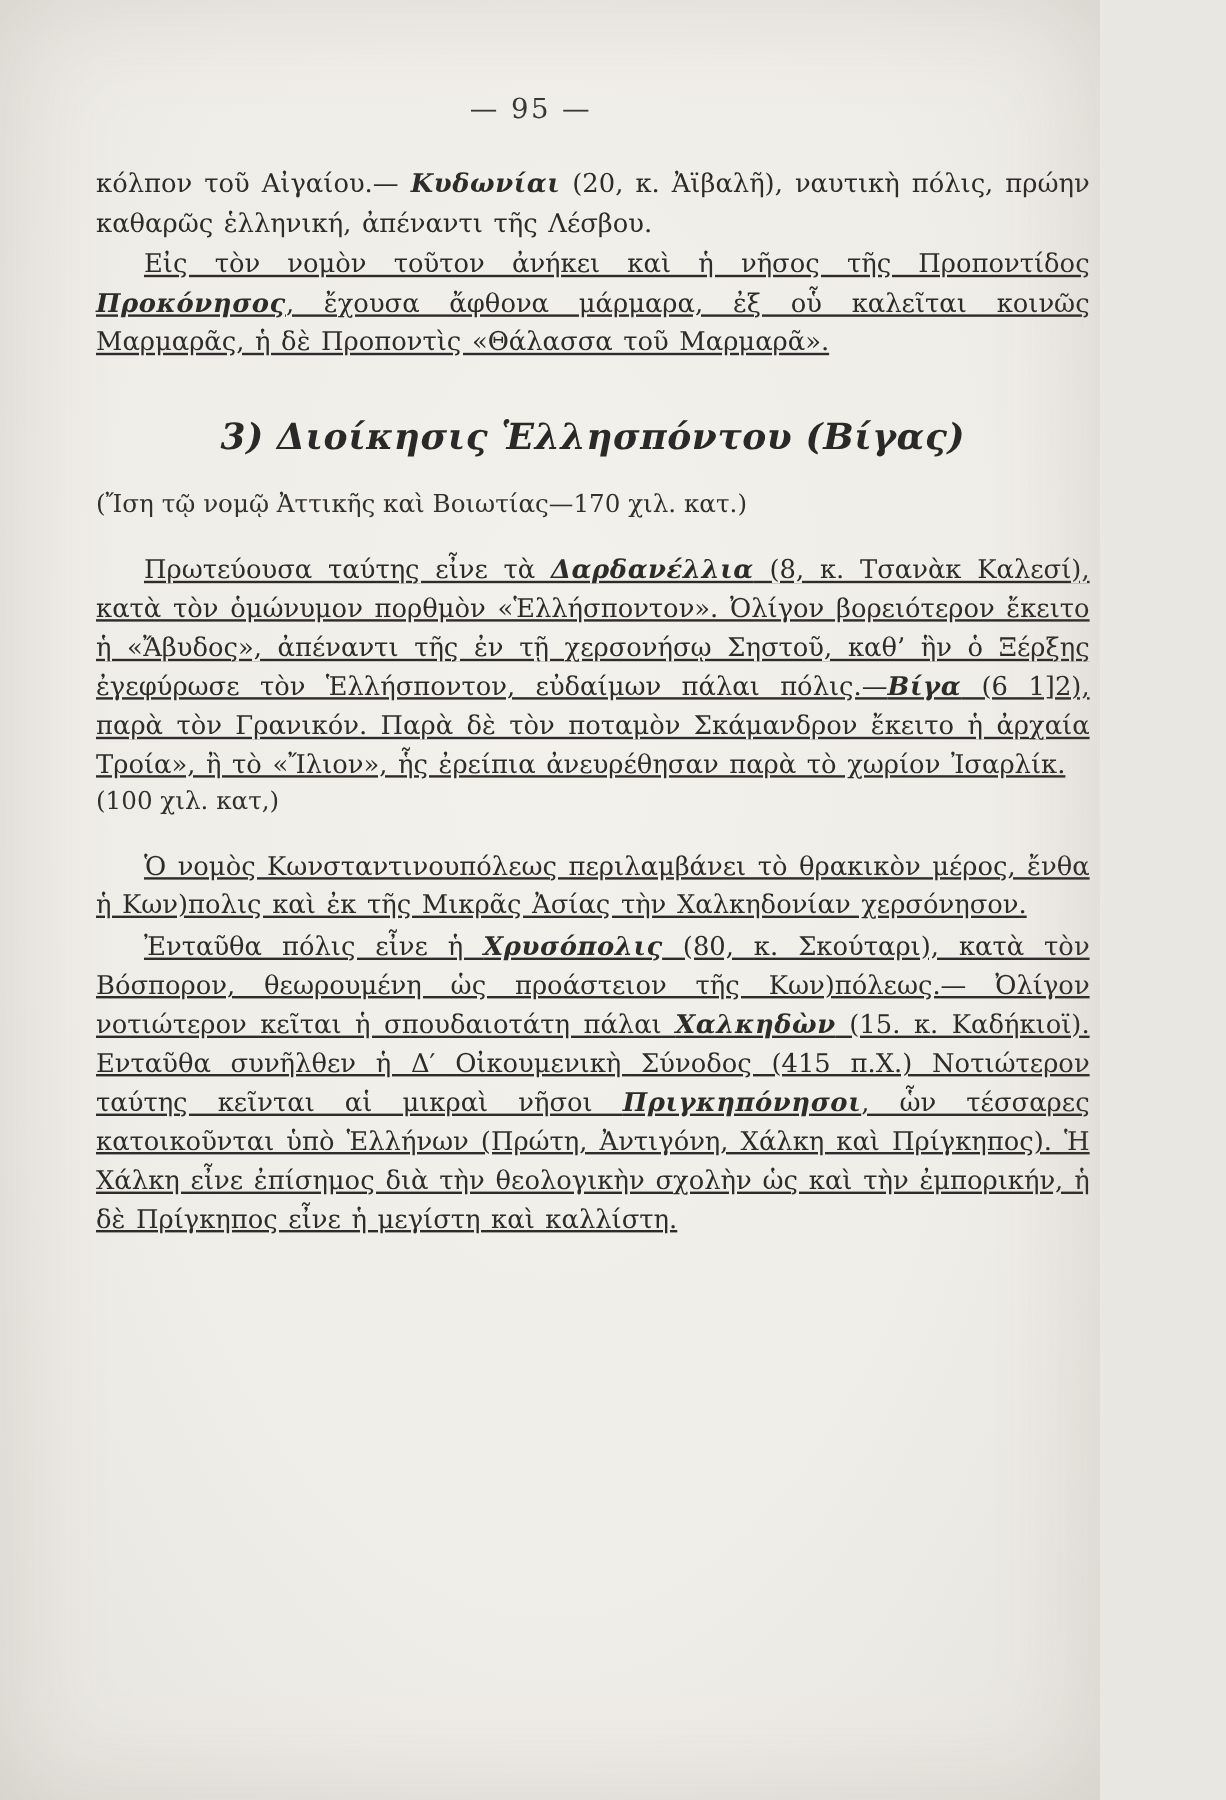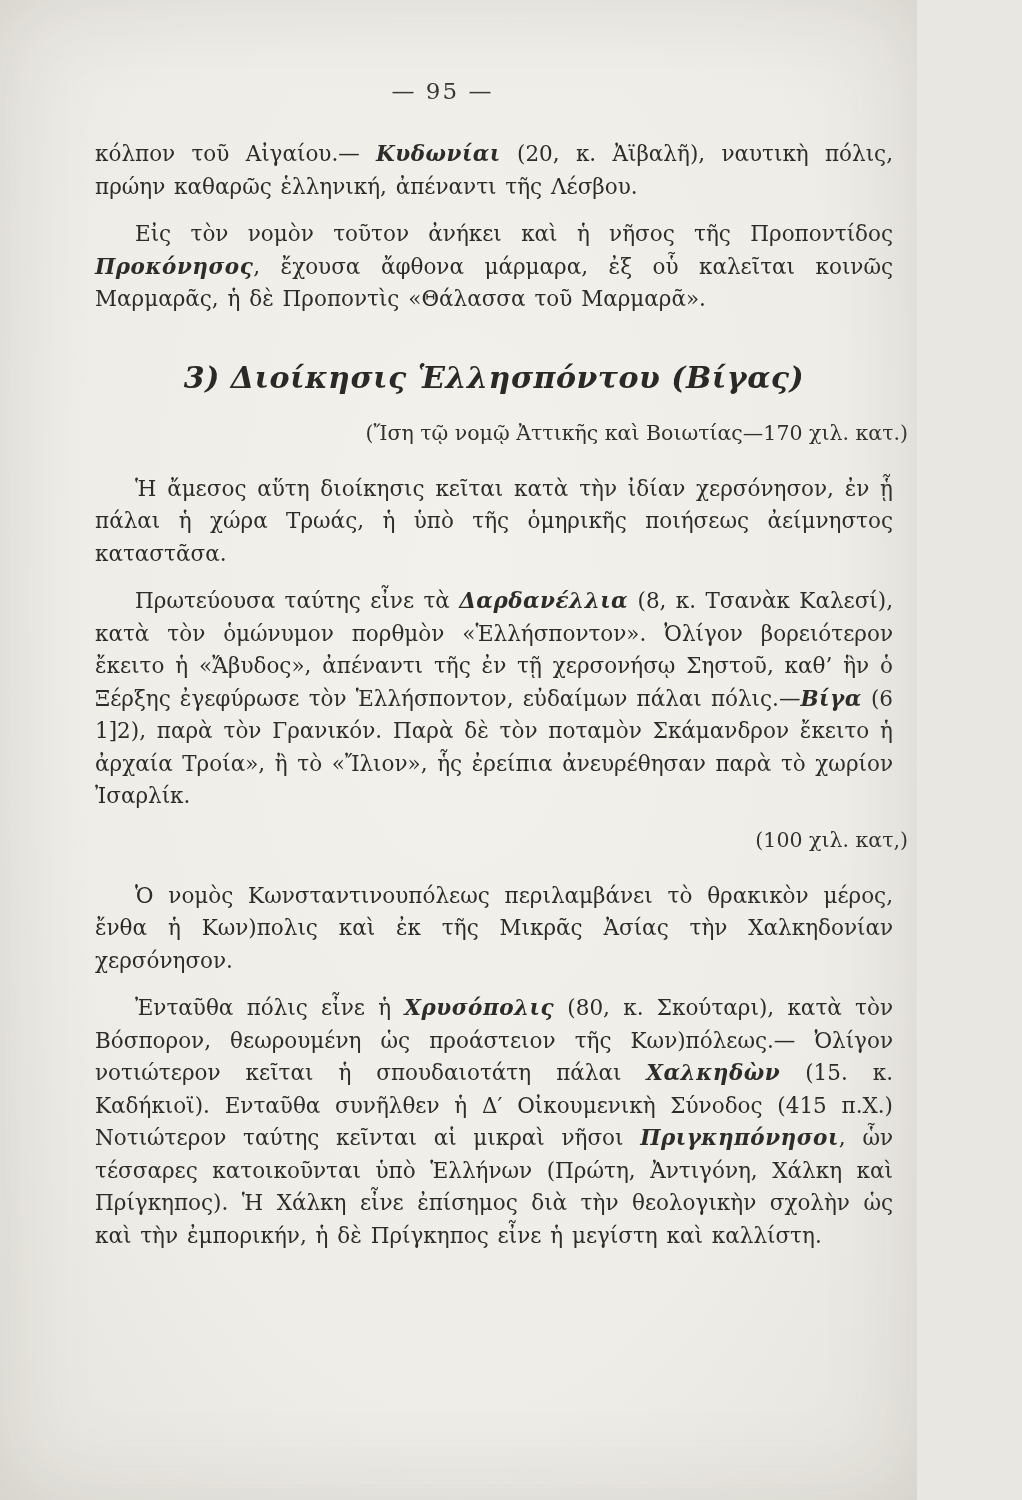--- a/index.html
+++ b/index.html
@@ -30,42 +30,43 @@
     color: #3a3835;
     margin: 0 0 34px 0;
   }
   .page-body {
     width: 828px;
   }
   .paragraph {
     font-size: 21.5px;
     line-height: 32.5px;
     text-align: justify;
-    margin: 15px;
+    margin: 0;
     color: #2e2c2a;
     word-spacing: 2px;
   }
   .paragraph.indent {
     text-indent: 40px;
+    text-decoration: underline;
   }
   .paragraph + .paragraph {
     margin-top: 2px;
   }
   .section-heading {
     font-size: 30px;
     font-weight: bold;
     font-style: italic;
     text-align: center;
     margin: 44px 0 26px 0;
     color: #2b2927;
     letter-spacing: 0.5px;
   }
   .section-subheading {
     font-size: 20.5px;
-    text-align: right;
+    text-align: left;
     margin: 0 0 28px 0;
     color: #33312e;
   }
   .seg-normal { font-style: normal; font-weight: normal; }
   .seg-bolditalic { font-style: italic; font-weight: bold; letter-spacing: 0.5px; }
   
   .scan-page::after {
     content: "";
     position: absolute;
     inset: 0;
@@ -76,19 +77,18 @@
 </head>
 <body>
 
 <div class="scan-page">
   <p class="page-number">— 95 —</p>
   <div class="page-body">
       <p class="paragraph"><span class="seg-normal">κόλπον τοῦ Αἰγαίου.— </span><span class="seg-bolditalic">Κυδωνίαι</span><span class="seg-normal"> (20, κ. Ἀϊβαλῆ), ναυτικὴ πόλις, πρώην καθαρῶς ἑλληνική, ἀπέναντι τῆς Λέσβου.</span></p>
       <p class="paragraph indent"><span class="seg-normal">Εἰς τὸν νομὸν τοῦτον ἀνήκει καὶ ἡ νῆσος τῆς Προποντίδος </span><span class="seg-bolditalic">Προκόνησος</span><span class="seg-normal">, ἔχουσα ἄφθονα μάρμαρα, ἐξ οὗ καλεῖται κοινῶς Μαρμαρᾶς, ἡ δὲ Προποντὶς «Θάλασσα τοῦ Μαρμαρᾶ».</span></p>
       <h2 class="section-heading"><span class="seg-bolditalic">3) Διοίκησις Ἑλλησπόντου (Βίγας)</span></h2>
       <p class="section-subheading"><span class="seg-normal">(Ἴση τῷ νομῷ Ἀττικῆς καὶ Βοιωτίας—170 χιλ. κατ.)</span></p>
-      <p class="paragraph indent"><span class="seg-normal">Ἡ ἄμεσος αὕτη διοίκησις κεῖται κατὰ τὴν ἰδίαν χερσόνησον, ἐν ᾗ πάλαι ἡ χώρα Τρωάς, ἡ ὑπὸ τῆς ὁμηρικῆς ποιήσεως ἀείμνηστος καταστᾶσα.</span></p>
       <p class="paragraph indent"><span class="seg-normal">Πρωτεύουσα ταύτης εἶνε τὰ </span><span class="seg-bolditalic">Δαρδανέλλια</span><span class="seg-normal"> (8, κ. Τσανὰκ Καλεσί), κατὰ τὸν ὁμώνυμον πορθμὸν «Ἑλλήσποντον». Ὀλίγον βορειότερον ἔκειτο ἡ «Ἄβυδος», ἀπέναντι τῆς ἐν τῇ χερσονήσῳ Σηστοῦ, καθ’ ἣν ὁ Ξέρξης ἐγεφύρωσε τὸν Ἑλλήσποντον, εὐδαίμων πάλαι πόλις.—</span><span class="seg-bolditalic">Βίγα</span><span class="seg-normal"> (6 1]2), παρὰ τὸν Γρανικόν. Παρὰ δὲ τὸν ποταμὸν Σκάμανδρον ἔκειτο ἡ ἀρχαία Τροία», ἢ τὸ «Ἴλιον», ἧς ἐρείπια ἀνευρέθησαν παρὰ τὸ χωρίον Ἰσαρλίκ.</span></p>
       <p class="section-subheading"><span class="seg-normal">(100 χιλ. κατ,)</span></p>
       <p class="paragraph indent"><span class="seg-normal">Ὁ νομὸς Κωνσταντινουπόλεως περιλαμβάνει τὸ θρακικὸν μέρος, ἔνθα ἡ Κων)πολις καὶ ἐκ τῆς Μικρᾶς Ἀσίας τὴν Χαλκηδονίαν χερσόνησον.</span></p>
       <p class="paragraph indent"><span class="seg-normal">Ἐνταῦθα πόλις εἶνε ἡ </span><span class="seg-bolditalic">Χρυσόπολις</span><span class="seg-normal"> (80, κ. Σκούταρι), κατὰ τὸν Βόσπορον, θεωρουμένη ὡς προάστειον τῆς Κων)πόλεως.— Ὀλίγον νοτιώτερον κεῖται ἡ σπουδαιοτάτη πάλαι </span><span class="seg-bolditalic">Χαλκηδὼν</span><span class="seg-normal"> (15. κ. Καδήκιοϊ).  Ενταῦθα συνῆλθεν ἡ Δ′ Οἰκουμενικὴ Σύνοδος (415 π.Χ.) Νοτιώτερον ταύτης κεῖνται αἱ μικραὶ νῆσοι </span><span class="seg-bolditalic">Πριγκηπόνησοι</span><span class="seg-normal">, ὧν τέσσαρες κατοικοῦνται ὑπὸ Ἑλλήνων (Πρώτη, Ἀντιγόνη, Χάλκη καὶ Πρίγκηπος). Ἡ Χάλκη εἶνε ἐπίσημος διὰ τὴν θεολογικὴν σχολὴν ὡς καὶ τὴν ἐμπορικήν, ἡ δὲ Πρίγκηπος εἶνε ἡ μεγίστη καὶ καλλίστη.</span></p>
     </div>
 </div>
 
 </body></html>

